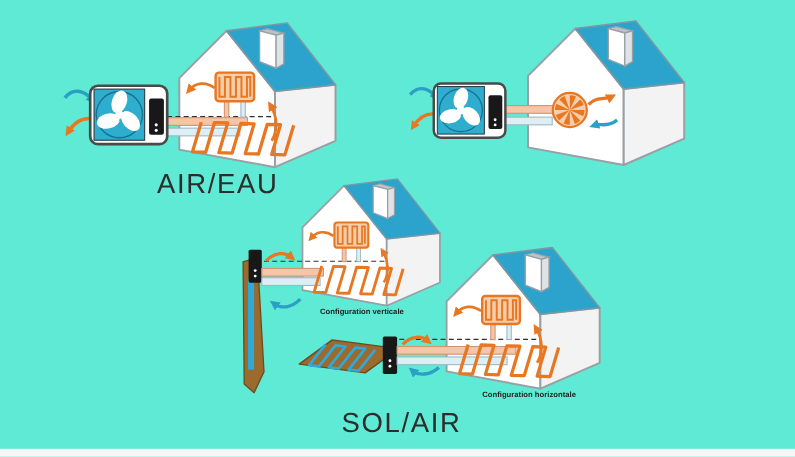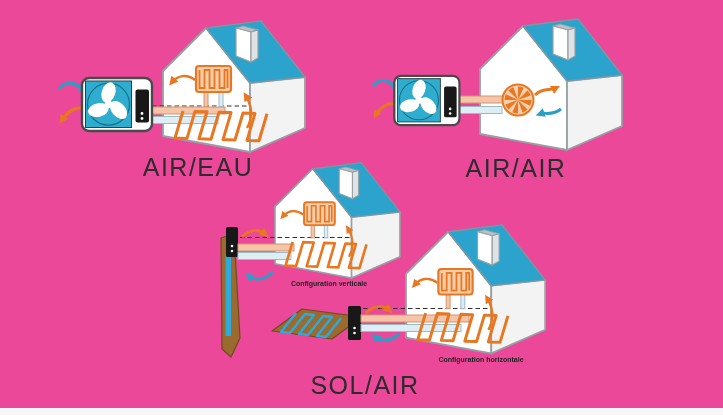--- a/index.html
+++ b/index.html
@@ -1,16 +1,16 @@
 <!DOCTYPE html>
 <html style="--roof_blue: #2ba3cd; --unit_teal: #2fadce; --accent_orange: #e87722; --orange_light: #f8cdaa; --pipe_warm: #f6c4a8; --pipe_cold: #ddeef5; --ground_brown: #9a6a2e; --ground_pipe_blue: #2fa9d8; --arrow_blue: #2b9fc6; --wall_gray: #f3f3f4; --outline_gray: #98a0a5; --text_dark: #2c2c2c; --footer_gray: #f7f7f8;"><head>
 <meta charset="utf-8">
 <style>
   html,body{margin:0;padding:0;background:#fff;}
-  .stage{position:relative;width:723px;height:415px;background:#ec4899;overflow:hidden;
+  .stage{position:relative;width:723px;height:415px;background:#5eead4;overflow:hidden;
          font-family:"Liberation Sans", sans-serif;}
   .stage svg{position:absolute;left:0;top:0;}
   .label-big{position:absolute;width:170px;text-align:center;font-size:25px;
              letter-spacing:1.5px;color:var(--text_dark);font-weight:400;}
   .label-small{position:absolute;width:120px;text-align:center;font-size:7px;
                font-weight:bold;color:#222;}
   .footer-bar{position:absolute;left:0;bottom:0;width:100%;height:7px;
               background:var(--footer_gray);}
   
   .roofF{fill:var(--roof_blue);stroke:#7d98a2;stroke-width:1.4;stroke-linejoin:round;}
@@ -165,19 +165,18 @@
       <path class="oS" stroke-width="3" marker-end="url(#mO)" d="M366,313 C374,305 383,305 389,310"></path>
       <path class="bS" stroke-width="3" marker-end="url(#mB)" d="M399,334 C391,341 381,342 375,337"></path>
       <g transform="translate(406,222) scale(0.98)">
             <use href="#sym-hydro"></use>
           </g>
     </g>
   </g>
 </svg>
 
 <div class="label-big" style="left:113px;top:153px;">AIR/EAU</div>
-<div class="label-big" style="left:431px;top:154px;">AIR/AIR</div>
 <div class="label-big" style="left:280px;top:371px;">SOL/AIR</div>
 <div class="label-small" style="left:269px;top:280px;">Configuration verticale</div>
 <div class="label-small" style="left:421px;top:356px;">Configuration horizontale</div>
 
 <div class="footer-bar"></div>
 </div>
 
 </body></html>

